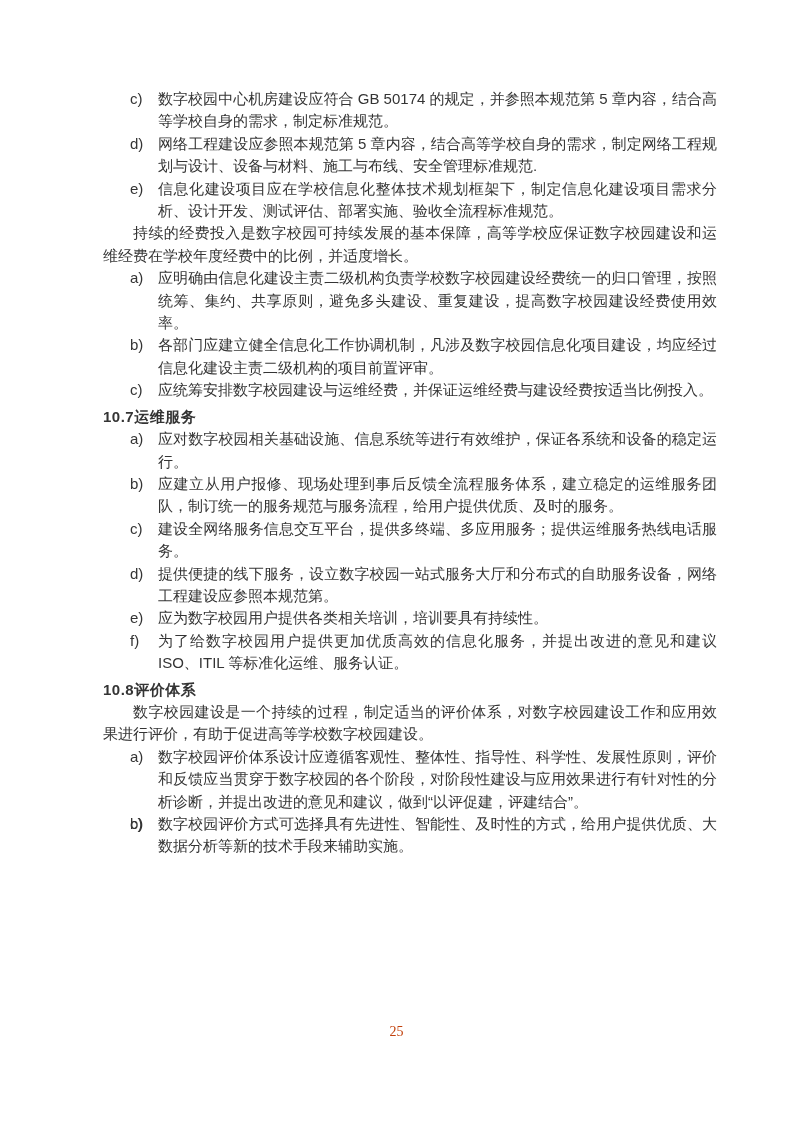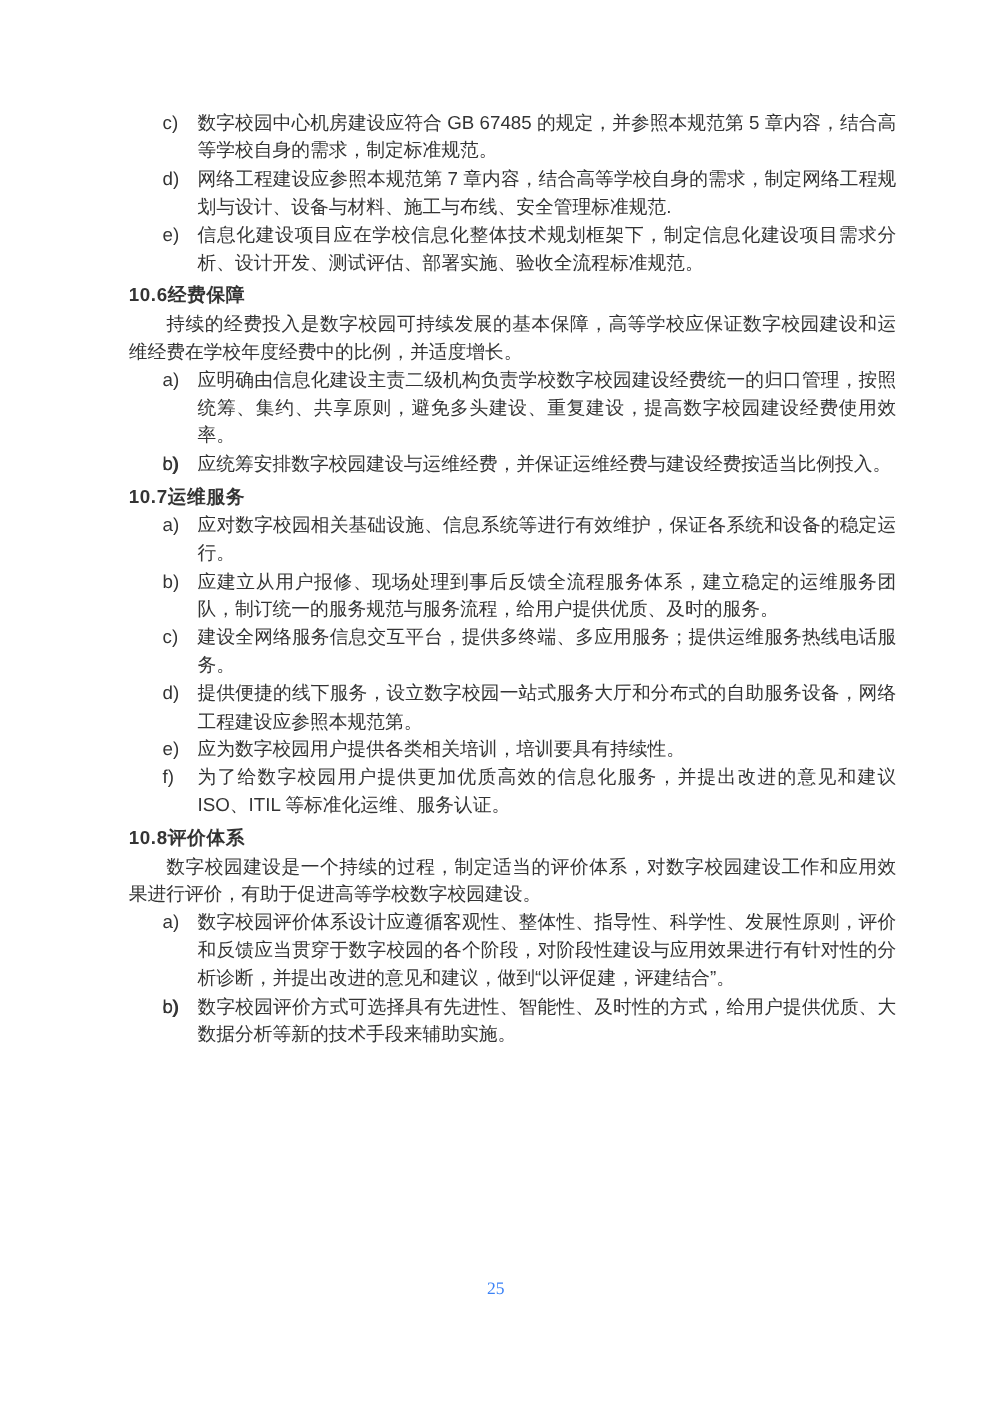--- a/index.html
+++ b/index.html
@@ -53,53 +53,53 @@
     text-indent: 2em;
   }
   .page-number {
     position: absolute;
     top: 1024px;
     left: 0;
     width: 100%;
     text-align: center;
     font-family: "Liberation Serif", "DejaVu Serif", serif;
     font-size: 14px;
-    color: #3b82f6;
+    color: #c2410c;
   }
 </style>
 </head>
 <body>
 
 <div class="page">
   <div class="content">
 
     <ol class="clause-list">
       <li>
         <span class="marker">c)</span>
-        <span class="text">数字校园中心机房建设应符合 GB 67485 的规定，并参照本规范第 5 章内容，结合高等学校自身的需求，制定标准规范。</span>
+        <span class="text">数字校园中心机房建设应符合 GB 50174 的规定，并参照本规范第 5 章内容，结合高等学校自身的需求，制定标准规范。</span>
       </li>
       <li>
         <span class="marker">d)</span>
-        <span class="text">网络工程建设应参照本规范第 7 章内容，结合高等学校自身的需求，制定网络工程规划与设计、设备与材料、施工与布线、安全管理标准规范.</span>
+        <span class="text">网络工程建设应参照本规范第 5 章内容，结合高等学校自身的需求，制定网络工程规划与设计、设备与材料、施工与布线、安全管理标准规范.</span>
       </li>
       <li>
         <span class="marker">e)</span>
         <span class="text">信息化建设项目应在学校信息化整体技术规划框架下，制定信息化建设项目需求分析、设计开发、测试评估、部署实施、验收全流程标准规范。</span>
       </li>
     </ol>
 
-    <h2 class="section-heading">10.6经费保障</h2>
     <p class="section-intro">持续的经费投入是数字校园可持续发展的基本保障，高等学校应保证数字校园建设和运维经费在学校年度经费中的比例，并适度增长。</p>
     <ol class="clause-list">
       <li>
         <span class="marker">a)</span>
         <span class="text">应明确由信息化建设主责二级机构负责学校数字校园建设经费统一的归口管理，按照统筹、集约、共享原则，避免多头建设、重复建设，提高数字校园建设经费使用效率。</span>
       </li>
       <li>
         <span class="marker">b)</span>
+        <span class="text">各部门应建立健全信息化工作协调机制，凡涉及数字校园信息化项目建设，均应经过信息化建设主责二级机构的项目前置评审。</span>
       </li>
       <li>
         <span class="marker">c)</span>
         <span class="text">应统筹安排数字校园建设与运维经费，并保证运维经费与建设经费按适当比例投入。</span>
       </li>
     </ol>
 
     <h2 class="section-heading">10.7运维服务</h2>
     <ol class="clause-list">
       <li>

